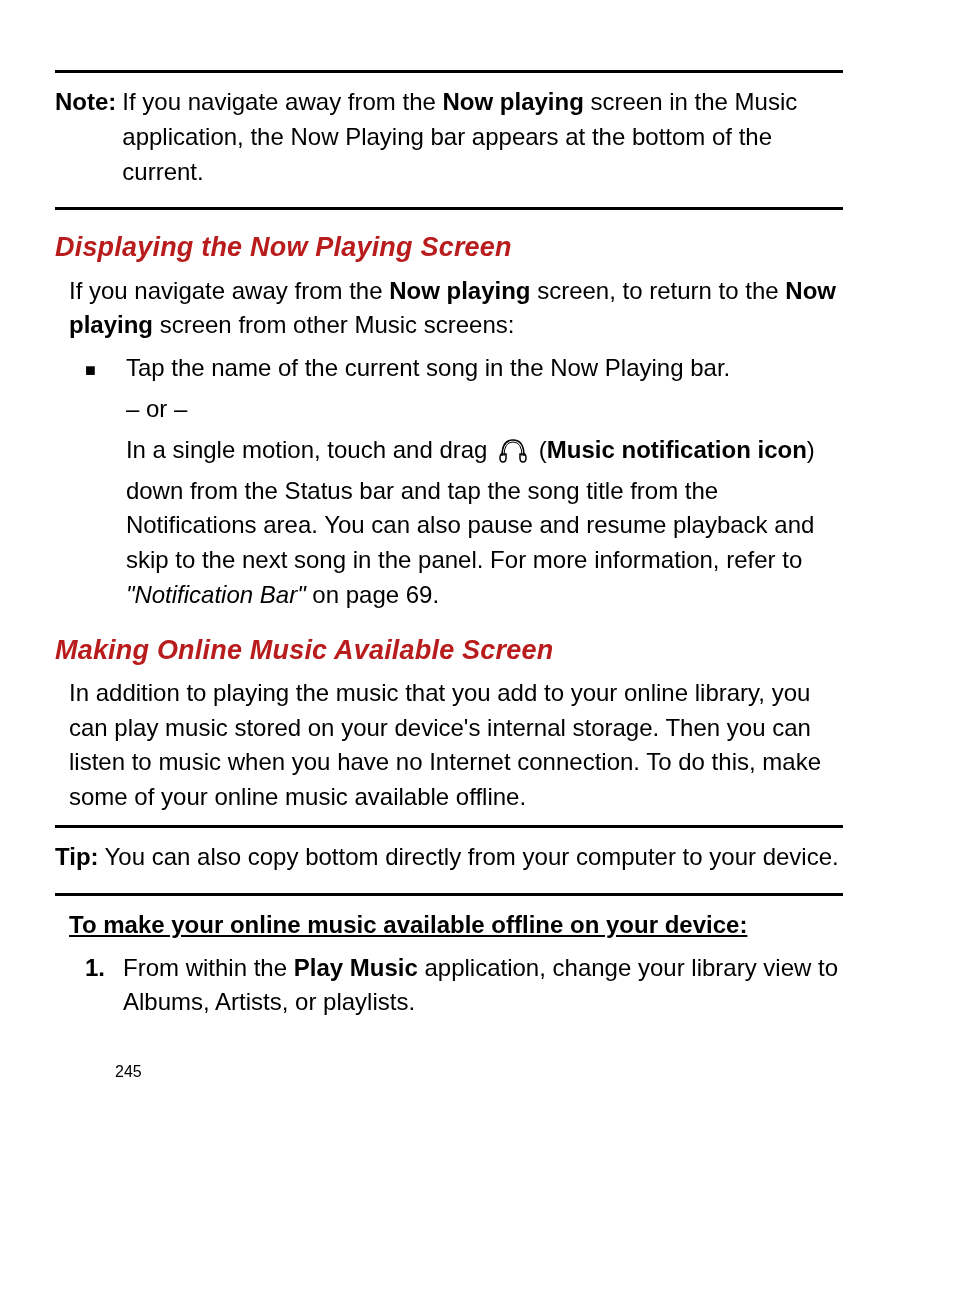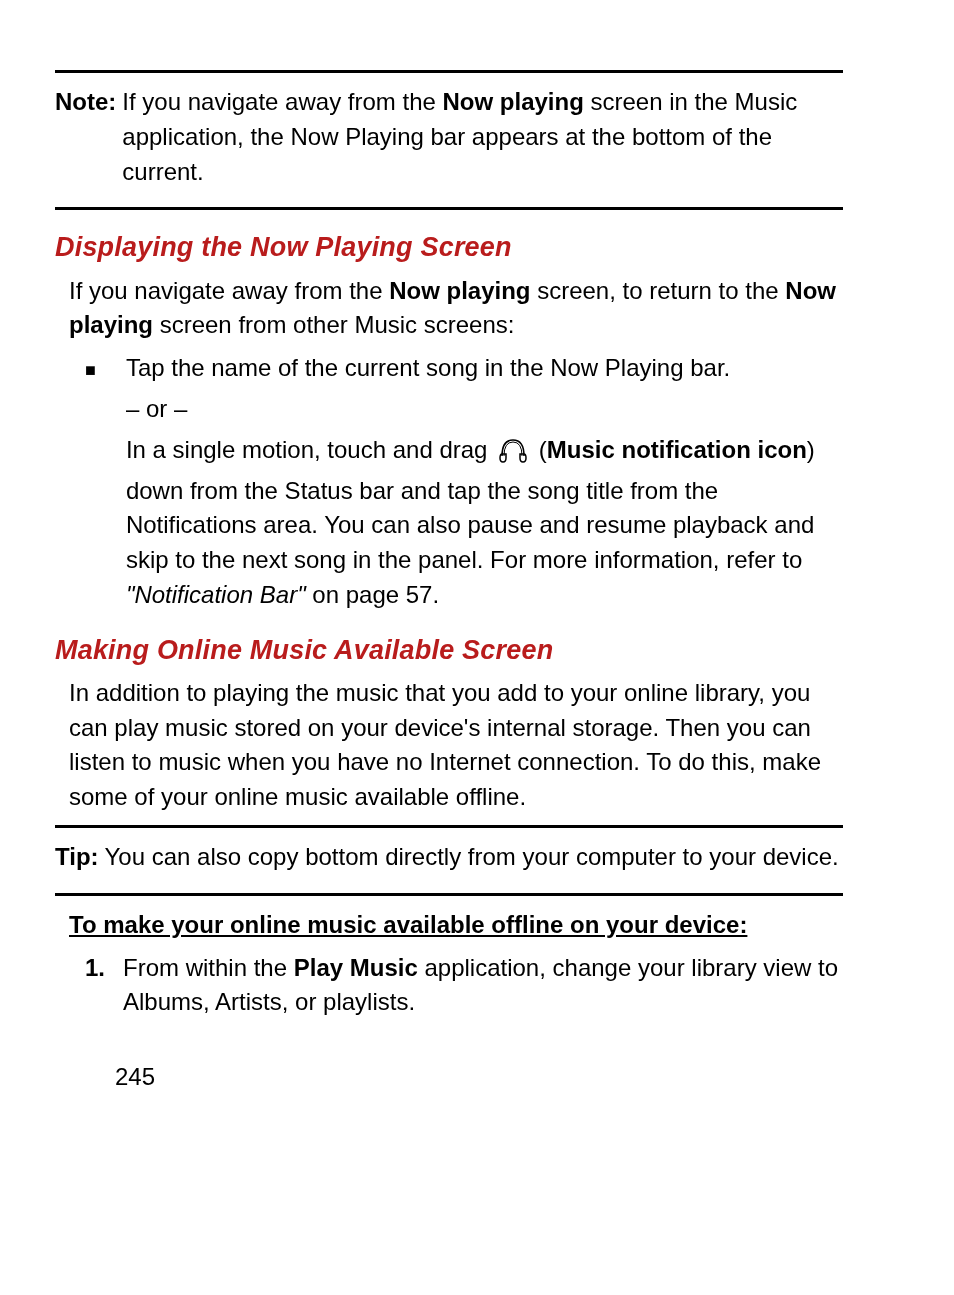--- a/index.html
+++ b/index.html
@@ -75,21 +75,21 @@
   .num-item {
     display: flex;
     margin: 8px 0 8px 30px;
   }
   .num-marker {
     font-weight: bold;
     min-width: 38px;
   }
   .page-num {
     margin: 40px 0 0 60px;
-    font-size: 24px;
+    font-size: 16px;
   }
 </style>
 </head>
 <body>
 
 <div class="page">
 
   <hr class="hr-thick">
 
   <div class="note-block">
@@ -113,21 +113,21 @@
     <div class="bullet-marker">■</div>
     <div class="bullet-content">
       <div>Tap the name of the current song in the Now Playing bar.</div>
       <div class="or-line">– or –</div>
       <div>
         <span>In a single motion, touch and drag </span><span class="icon-inline"><svg width="34" height="28" viewBox="0 0 34 28">
               <path d="M6 20 Q6 4 17 4 Q28 4 28 20" fill="none" stroke="#000" stroke-width="1.5"></path>
               <path d="M8 20 Q8 6 17 6 Q26 6 26 20" fill="none" stroke="#000" stroke-width="1"></path>
               <path d="M6 18 Q4 18 4 22 Q4 26 7 26 Q10 26 10 22 L10 18 Z" fill="none" stroke="#000" stroke-width="1.5"></path>
               <path d="M28 18 Q30 18 30 22 Q30 26 27 26 Q24 26 24 22 L24 18 Z" fill="none" stroke="#000" stroke-width="1.5"></path>
-            </svg></span><span> (</span><span class="bold">Music notification icon</span><span>) down from the Status bar and tap the song title from the Notifications area. You can also pause and resume playback and skip to the next song in the panel. For more information, refer to </span><span class="italic">"Notification Bar"</span><span> on page 57.</span>
+            </svg></span><span> (</span><span class="bold">Music notification icon</span><span>) down from the Status bar and tap the song title from the Notifications area. You can also pause and resume playback and skip to the next song in the panel. For more information, refer to </span><span class="italic">"Notification Bar"</span><span> on page 69.</span>
       </div>
     </div>
   </div>
 
   <div class="heading">Making Online Music Available Screen</div>
 
   <div class="para">In addition to playing the music that you add to your online library, you can play music stored on your device's internal storage. Then you can listen to music when you have no Internet connection. To do this, make some of your online music available offline.</div>
 
   <hr class="hr-thick">
 

